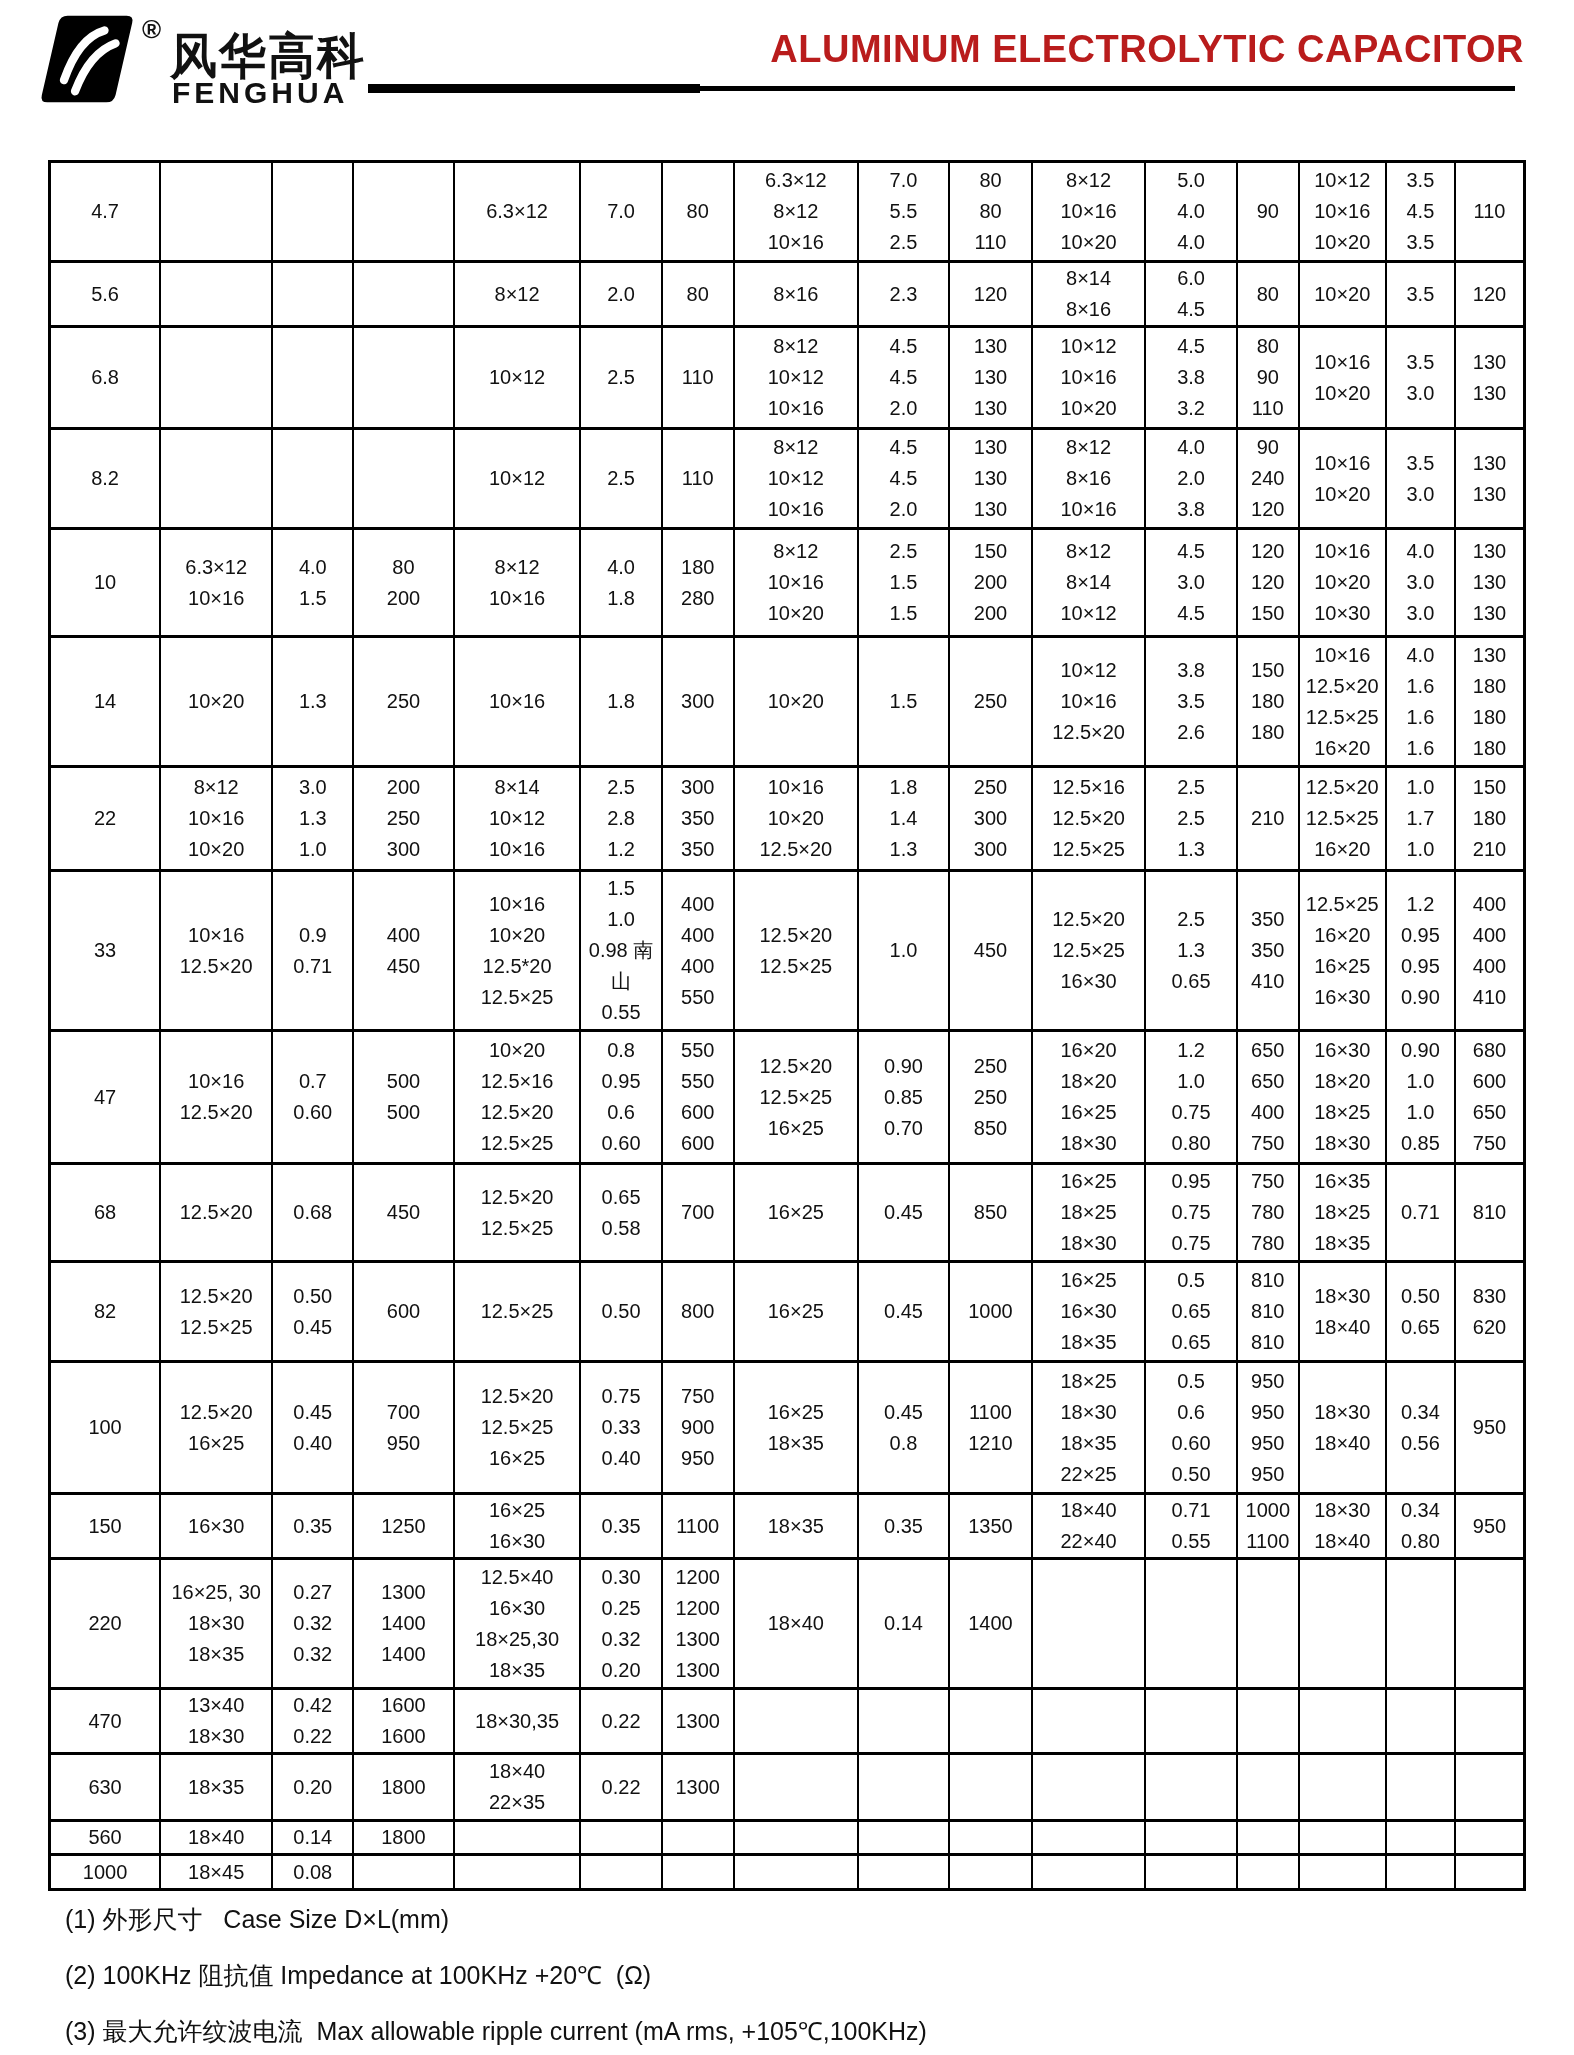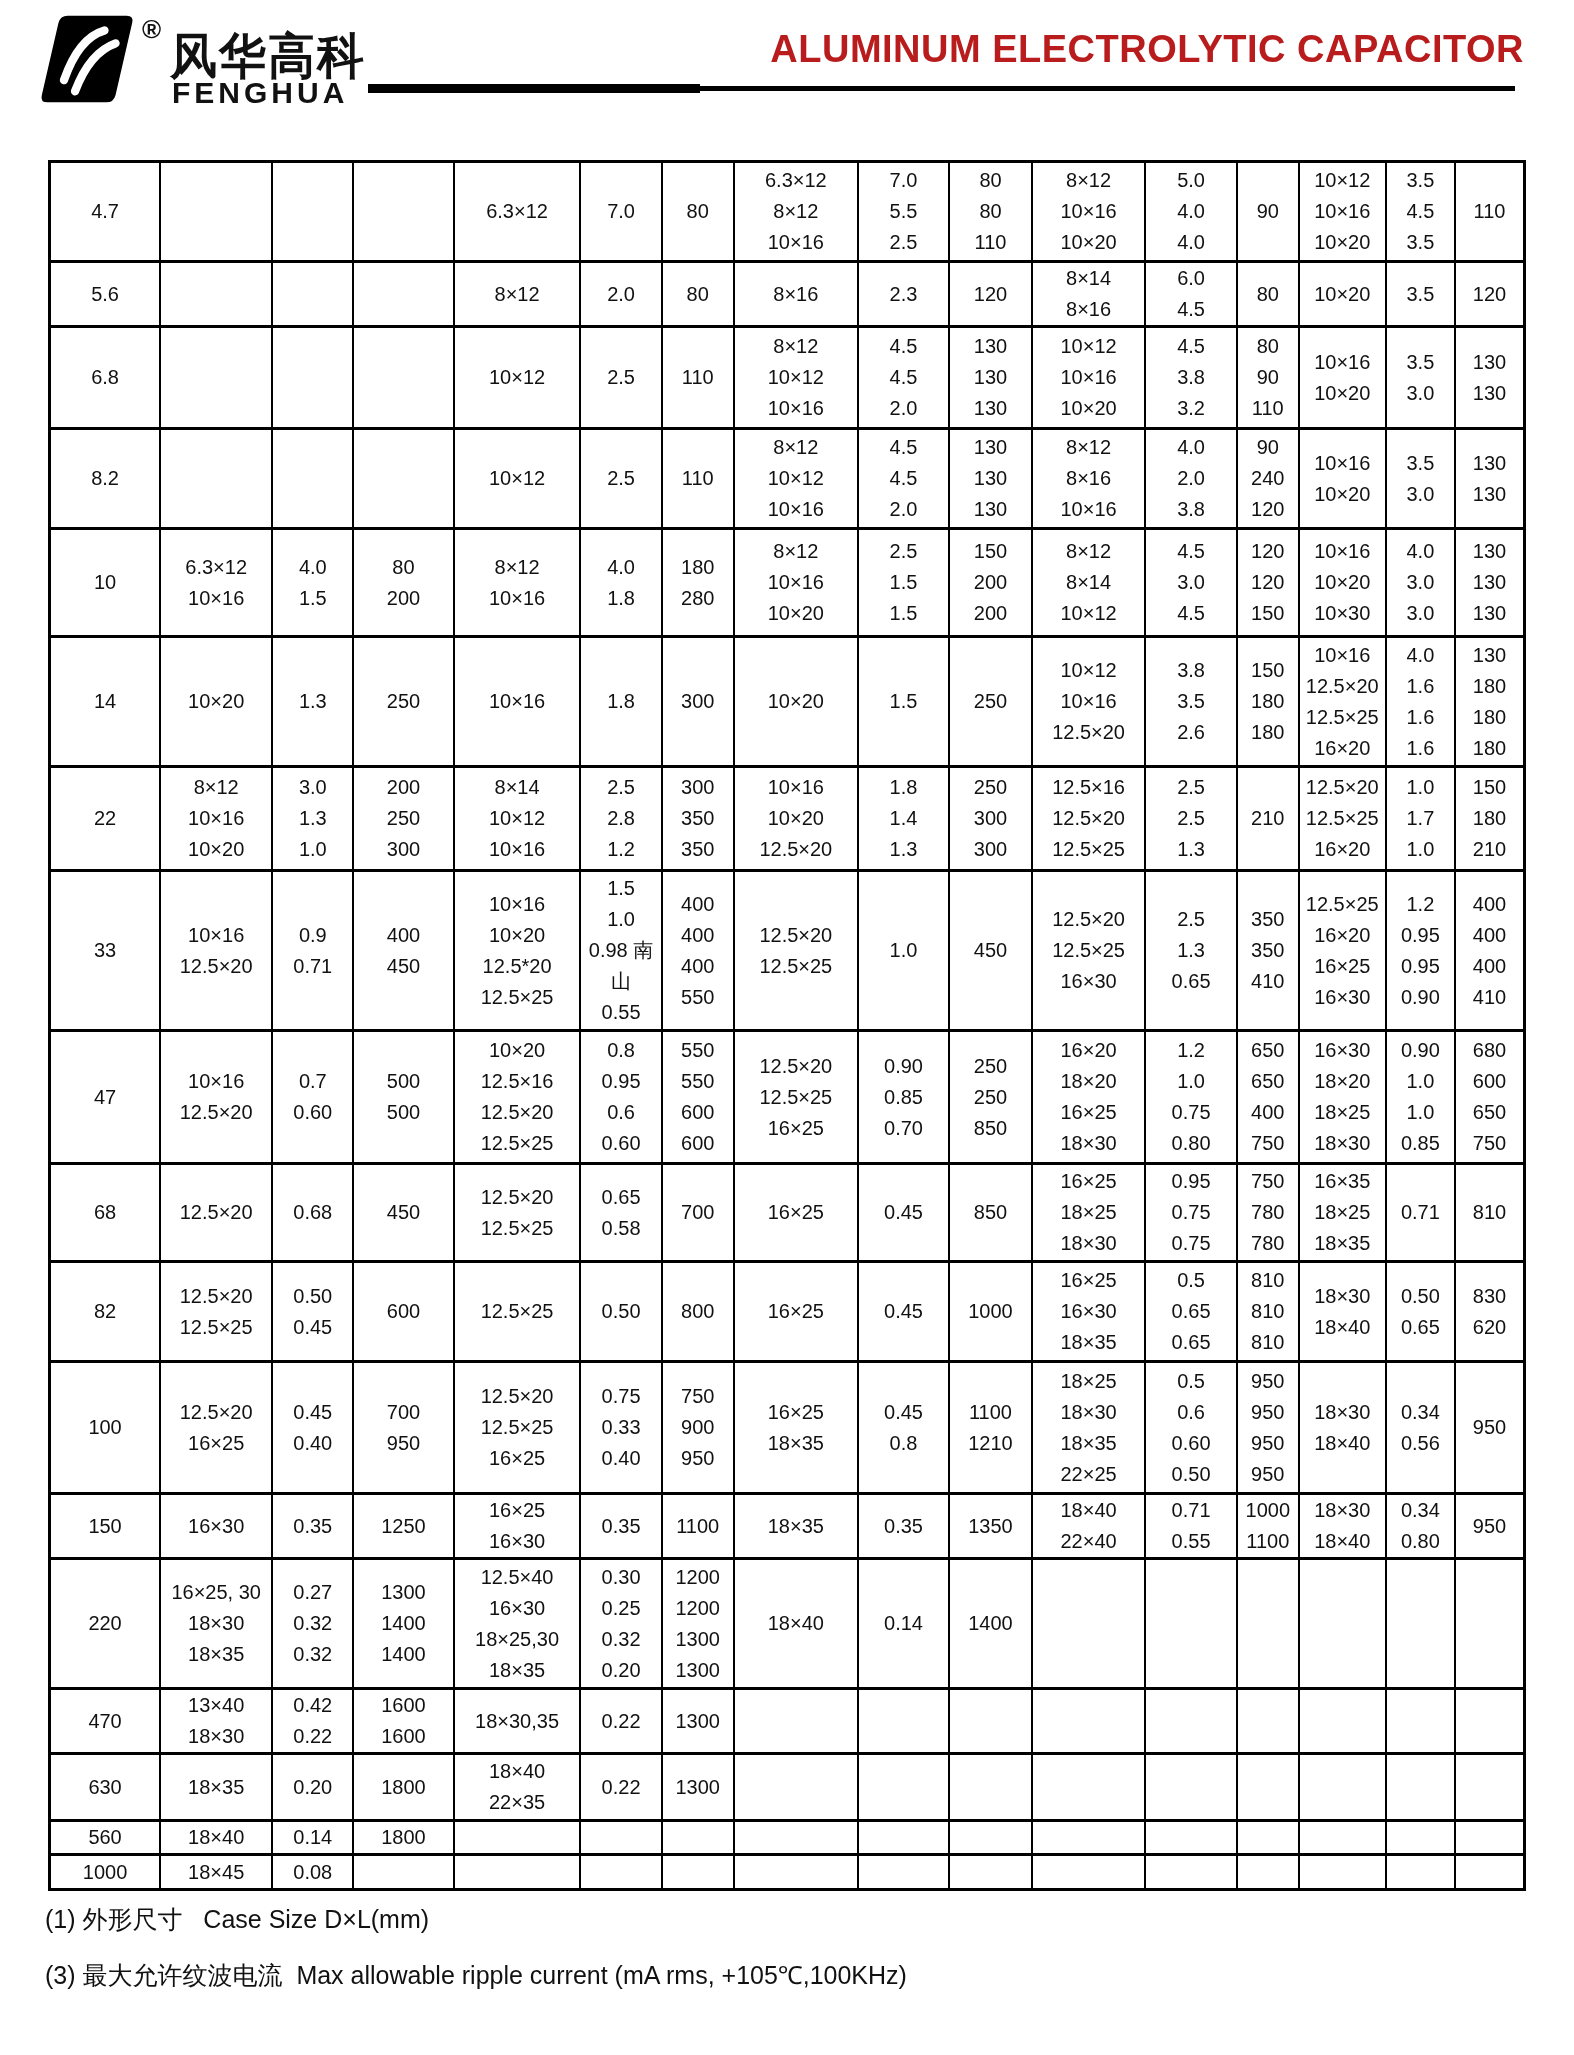--- a/index.html
+++ b/index.html
@@ -57,20 +57,21 @@
   }
 
   
   .notes{
     position:absolute;left:45px;top:1903px;
     display:flex;flex-direction:column;gap:24px;
   }
   .note{
     font-size:25px;line-height:32px;color:#111;
     white-space:pre-wrap;
+    margin-left:20px;
   }
 </style>
 </head>
 <body>
 
 <div class="page">
 
   <div class="header">
     <svg class="logo-icon" viewBox="0 0 102 102" xmlns="http://www.w3.org/2000/svg">
       <path d="M30,4 L94,4 Q102,4 100,12 L82,90 Q80,98 72,98 L8,98 Q0,98 2,90 L20,12 Q22,4 30,4 Z" fill="#000"></path>
@@ -674,16 +675,17 @@
           <td></td>
           <td></td>
           <td></td>
           <td></td>
         </tr>
       </tbody>
   </table>
 
   <div class="notes">
     <div class="note">(1) 外形尺寸   Case Size D×L(mm)</div>
+    <div class="note">(2) 100KHz 阻抗值 Impedance at 100KHz +20℃  (Ω)</div>
     <div class="note">(3) 最大允许纹波电流  Max allowable ripple current (mA rms, +105℃,100KHz)</div>
   </div>
 
 </div>
 
 </body></html>

